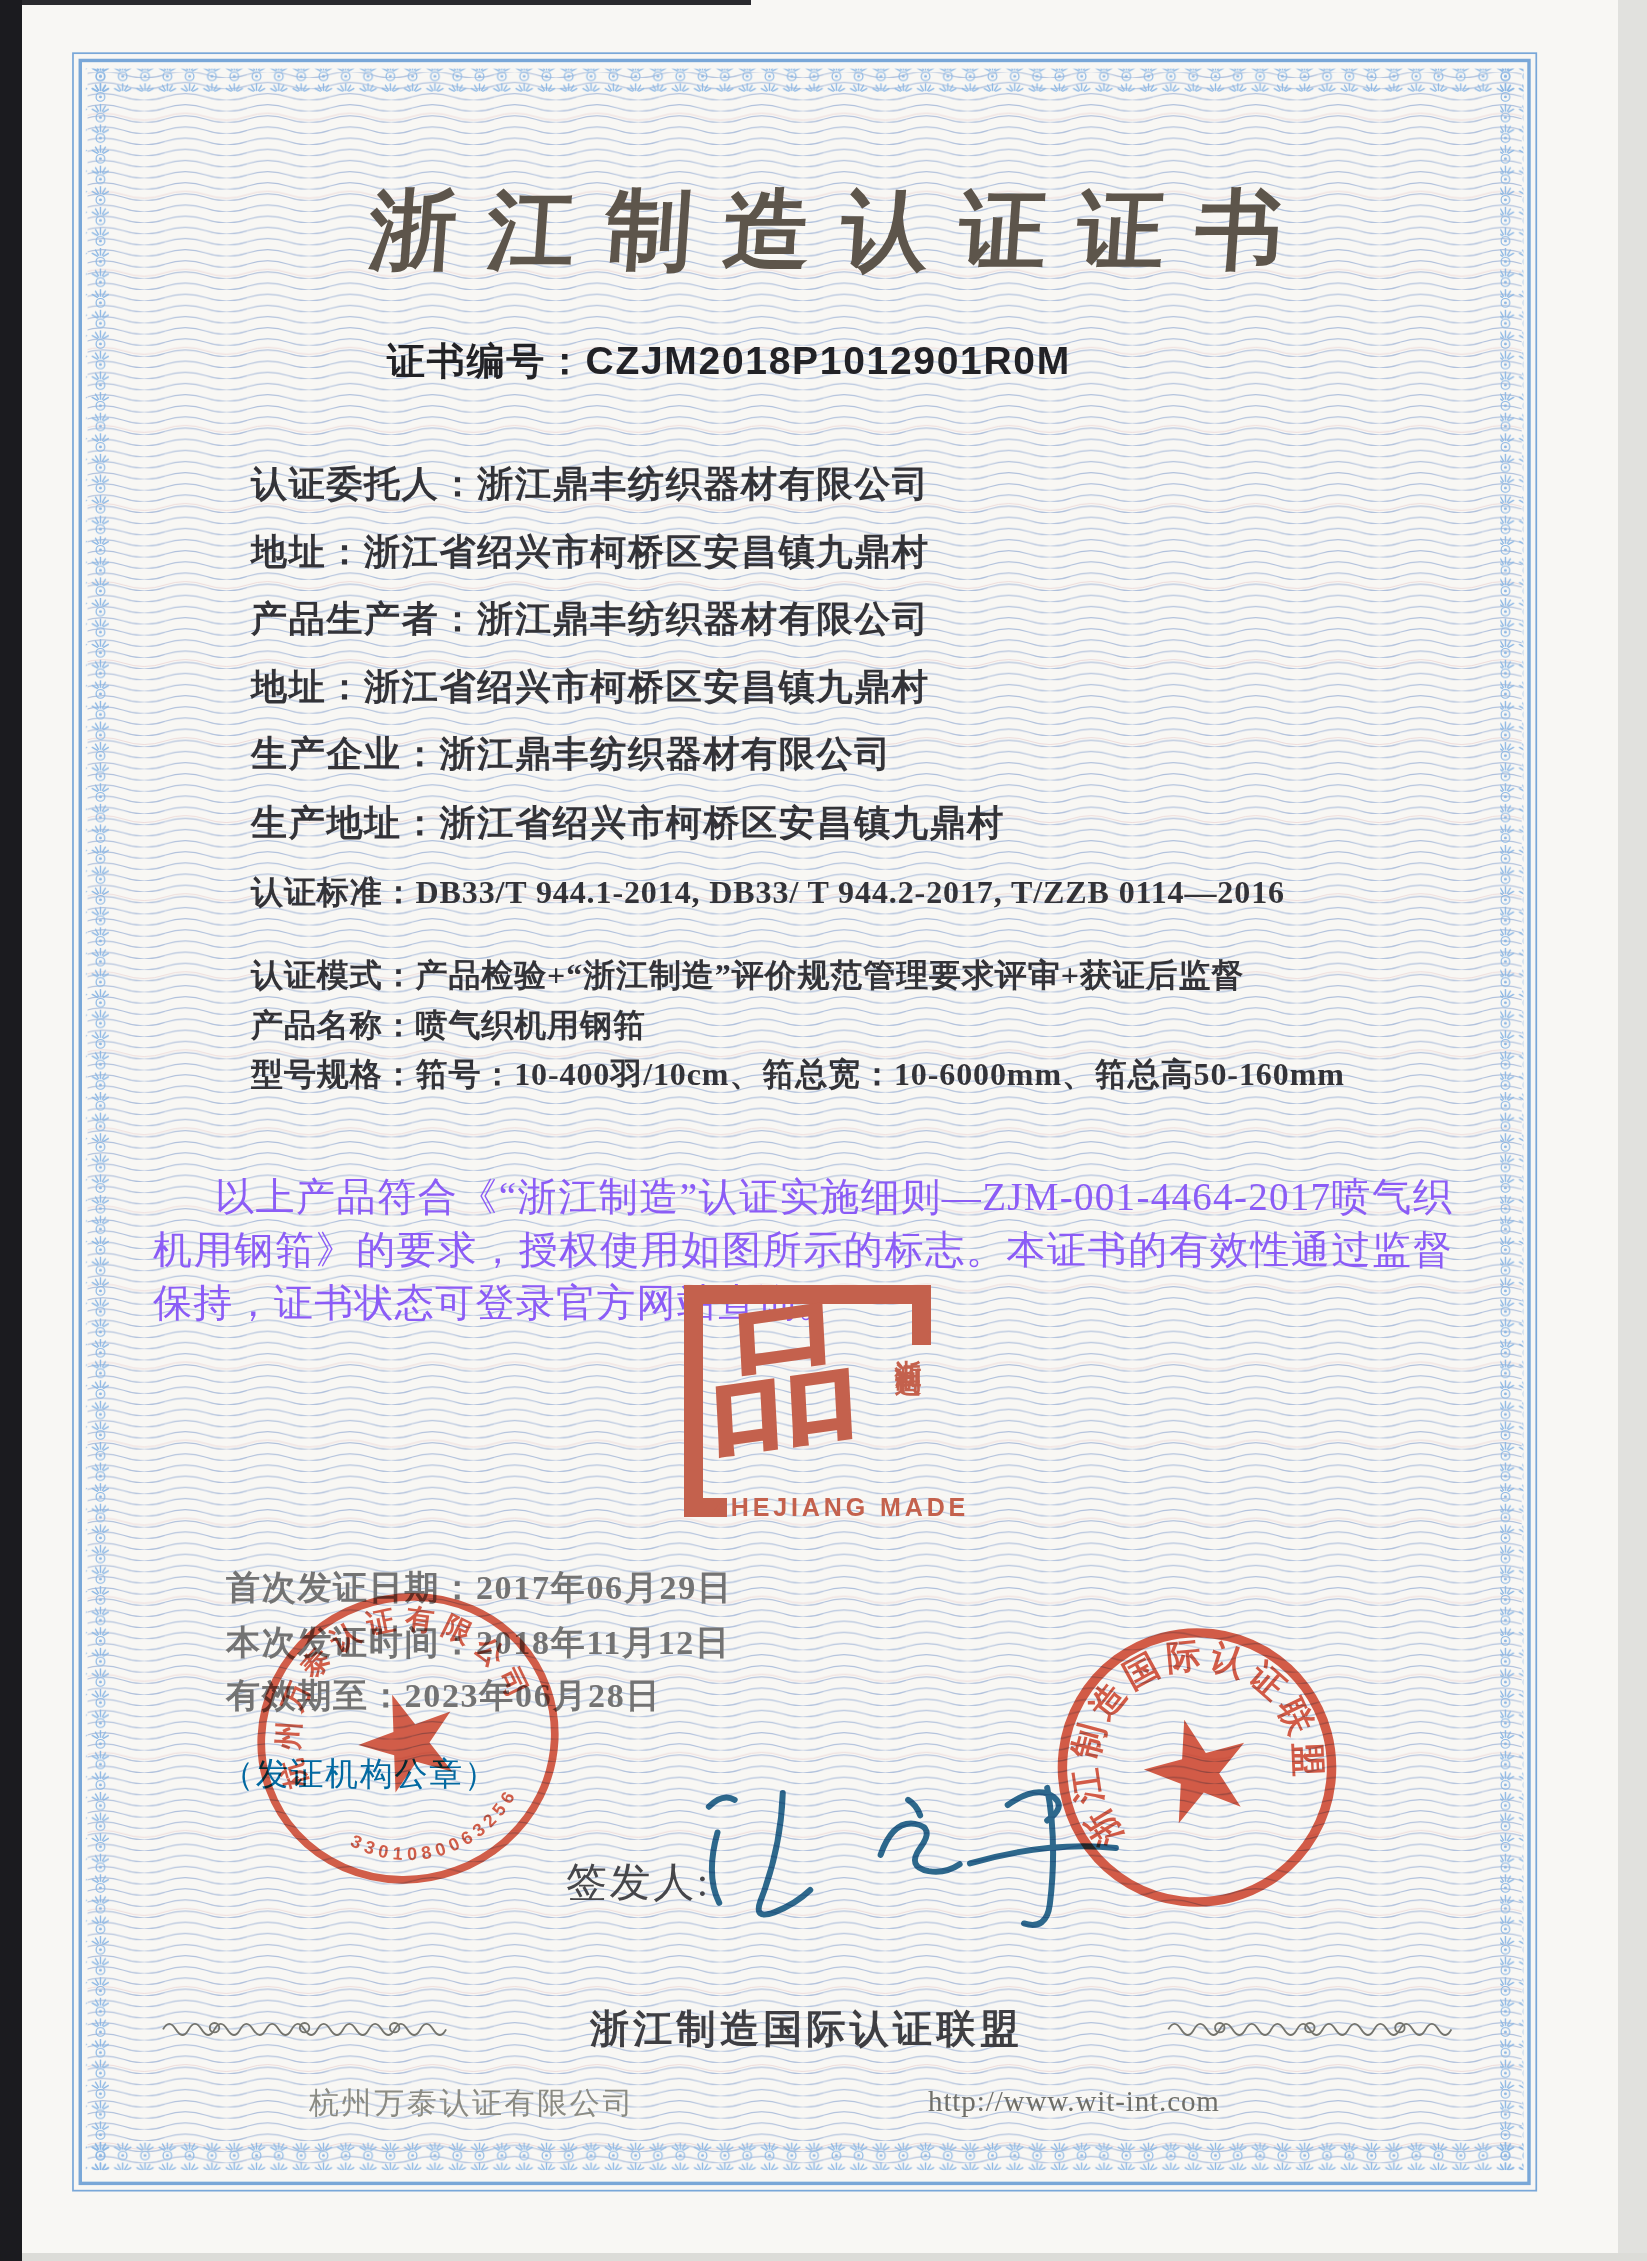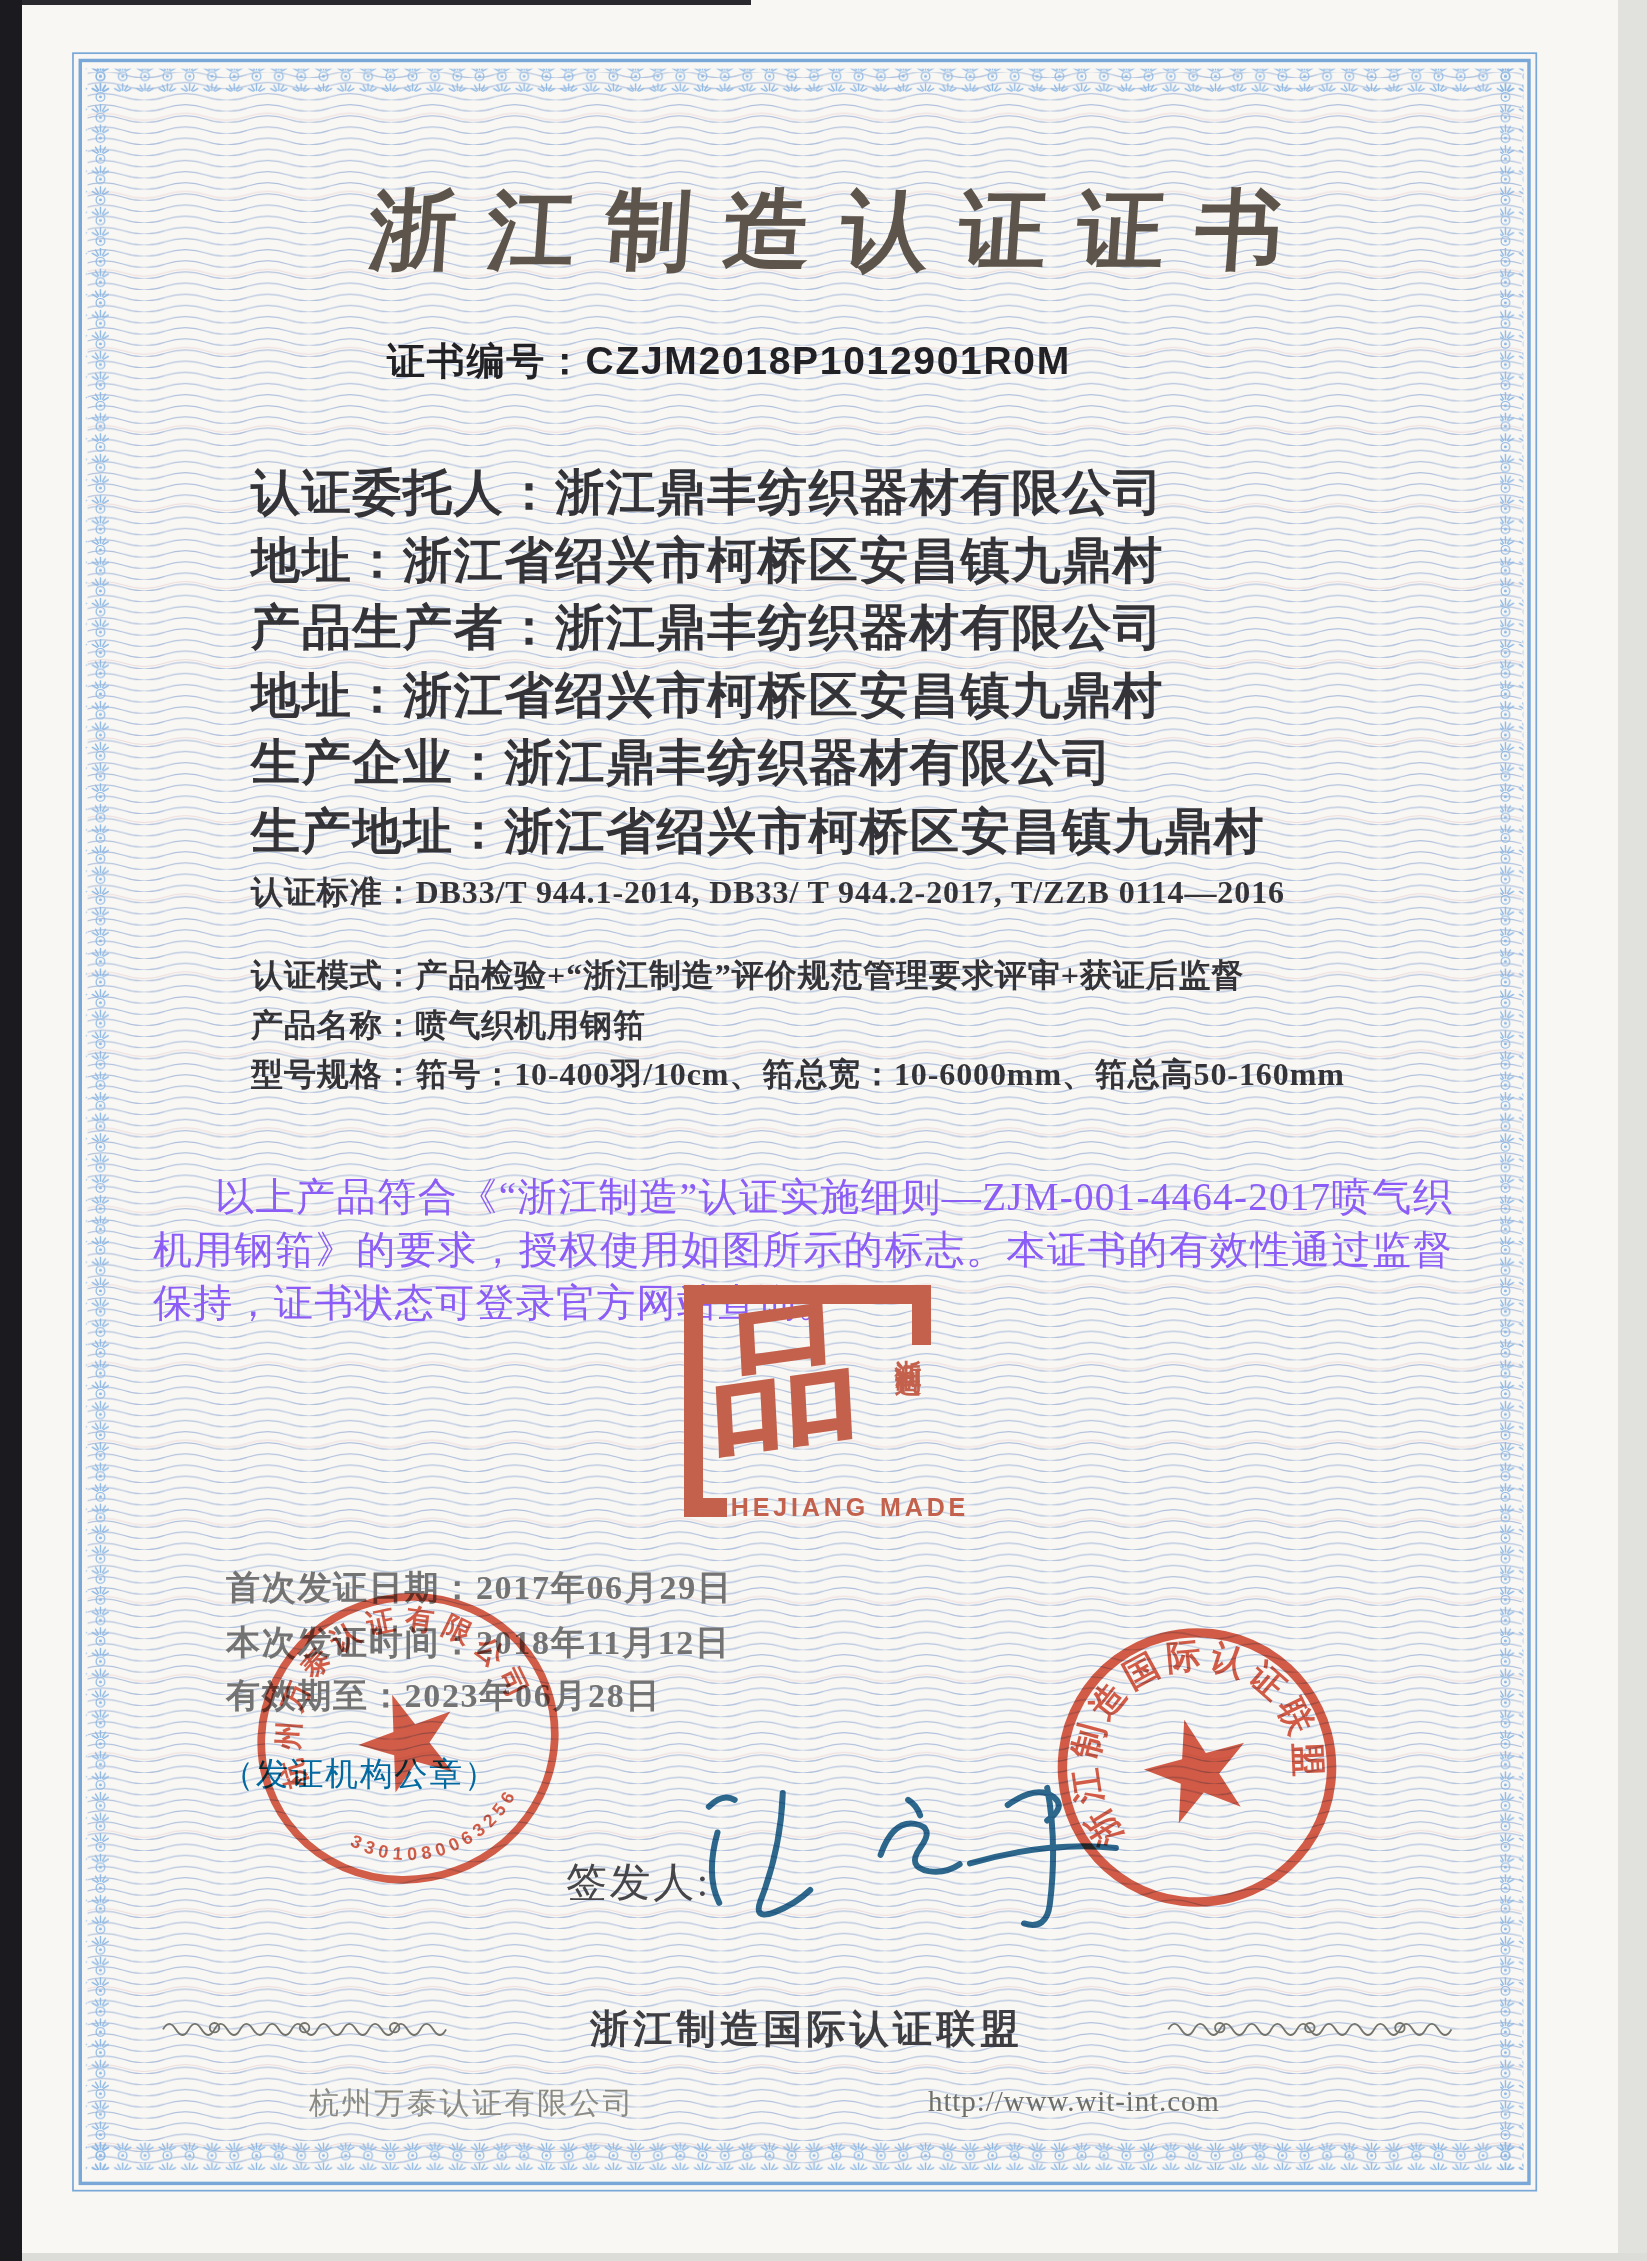--- a/index.html
+++ b/index.html
@@ -21,21 +21,21 @@
     left:0;top:172px;width:1621px;text-align:center;
     font-size:87px;font-weight:700;letter-spacing:31px;padding-left:31px;
     color:#5d554b;transform:skewX(-4deg);
   }
   .certline{left:0;top:336px;width:1458px;text-align:center;color:#222226;}
   .certline .lbl{font-size:38px;font-weight:700;letter-spacing:1.7px;}
   .certline .val{font-size:39px;font-weight:600;letter-spacing:1.7px;
     font-family:"Liberation Sans","DejaVu Sans",sans-serif;}
 
   .row{left:251px;white-space:nowrap;color:#333338;}
-  .party{font-size:49px;font-weight:700;letter-spacing:1.7px;}
+  .party{font-size:36px;font-weight:700;letter-spacing:1.7px;}
   .detail{font-size:32px;font-weight:700;letter-spacing:0.9px;}
 
   .statement{
     left:153px;top:1131px;width:1300px;
     font-size:39px;line-height:53px;letter-spacing:1.3px;
     text-indent:62px;color:#8b5cf6;text-align:justify;
   }
 
   
   .logo{left:684px;top:1285px;width:247px;height:233px;}

